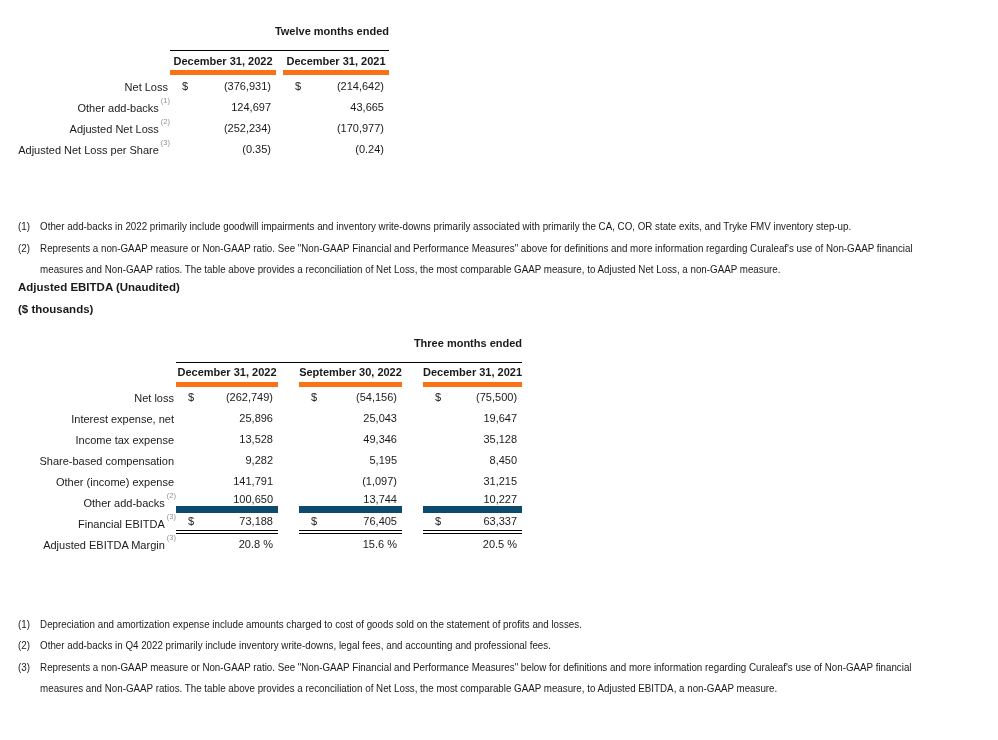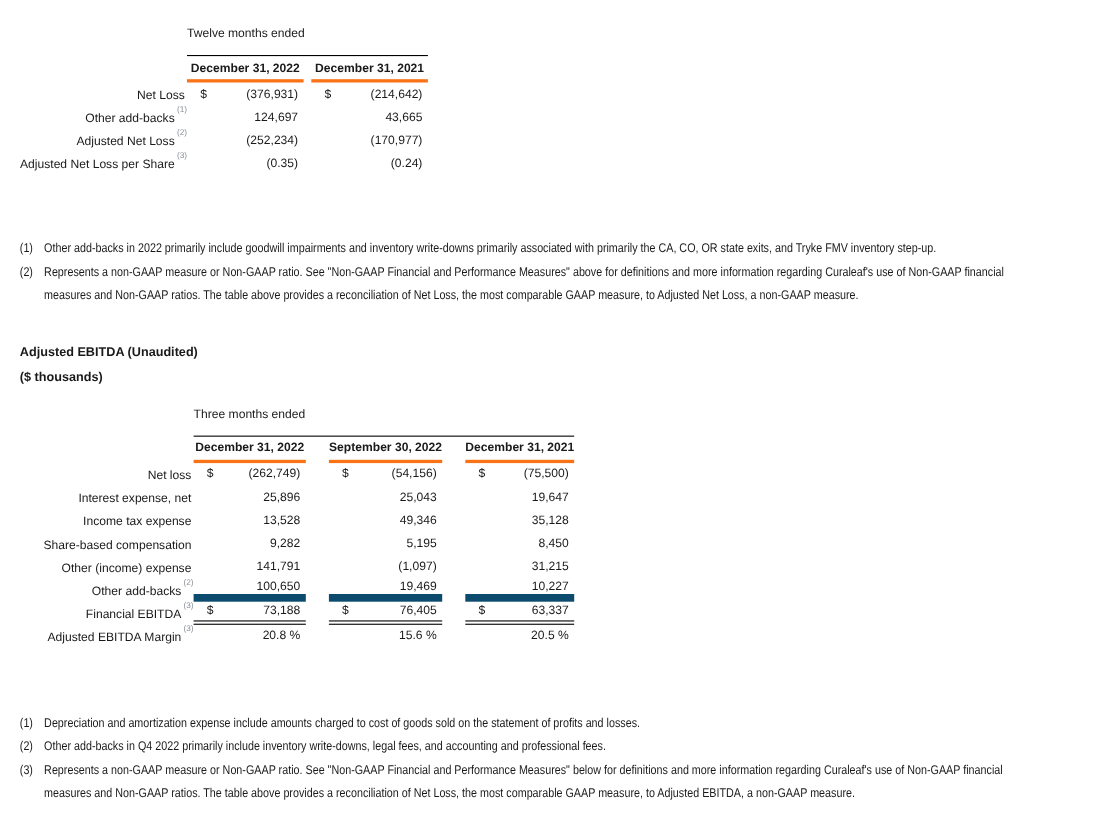--- a/index.html
+++ b/index.html
@@ -9,29 +9,29 @@
     font-family:"Liberation Sans", sans-serif;
     font-size:11px; color:#1a1a1a;
   }
   .page { padding:25px 0 0 18px; }
 
   table { border-collapse:separate; border-spacing:0; table-layout:fixed; }
   td { vertical-align:middle; font-size:11px; }
 
   
   .t-span .span-h {
-    font-weight:normal; text-align:left;
+    font-weight:bold; text-align:right;
     height:20px; vertical-align:bottom; padding-bottom:13px;
     border-bottom:1px solid #000;
   }
   
   .t-cols .ch {
     font-weight:bold; text-align:center; white-space:nowrap;
     height:24px; vertical-align:middle;
-    border-bottom:3px solid #f97316;
+    border-bottom:5px solid #f97316;
   }
   .t-data td { height:21px; }
   .lbl { text-align:right; white-space:nowrap; }
   .val { position:relative; text-align:right; padding-right:5px; white-space:nowrap; }
   .val .cur { position:absolute; left:12px; }
   .gap { }
   .bb  { border-bottom:7px solid #0c4a6e; }
   .dbl { border-bottom:4px double #000; }
   sup.fnref {
     font-size:7.5px; color:#8a8f98; position:relative; top:-4px; margin-left:2px;
@@ -40,21 +40,21 @@
   
   .fns {
     width:1100px; transform:scaleX(0.85); transform-origin:left top;
     font-size:11.5px; line-height:21.5px;
   }
   .fn { display:flex; align-items:flex-start; }
   .fn-num { flex:0 0 26px; }
   .fn-text { flex:1; }
 
   .fns-1 { margin-top:57px; }
-  .sec-title { margin-top:34px; font-weight:bold; font-size:11.5px; line-height:13px; }
+  .sec-title { font-weight:bold; font-size:11.5px; line-height:13px; }
   .sec-sub   { margin-top:9px;  font-weight:bold; font-size:11.5px; line-height:13px; }
   .t2 { margin-top:21px; }
   .fns-2 { margin-top:59px; }
 </style>
 </head>
 <body>
 
 <div class="page">
 
   <table class="t1">
@@ -177,21 +177,21 @@
       <td class="val"><span class="cur"></span><span>141,791</span></td>
       <td class="gap"></td>
       <td class="val"><span class="cur"></span><span>(1,097)</span></td>
       <td class="gap"></td>
       <td class="val"><span class="cur"></span><span>31,215</span></td>
     </tr>
     <tr class="t-data">
       <td class="lbl"><span>Other add-backs</span><sup class="fnref">(2)</sup></td>
       <td class="val bb"><span class="cur"></span><span>100,650</span></td>
       <td class="gap"></td>
-      <td class="val bb"><span class="cur"></span><span>19,469</span></td>
+      <td class="val bb"><span class="cur"></span><span>13,744</span></td>
       <td class="gap"></td>
       <td class="val bb"><span class="cur"></span><span>10,227</span></td>
     </tr>
     <tr class="t-data">
       <td class="lbl"><span>Financial EBITDA</span><sup class="fnref">(3)</sup></td>
       <td class="val dbl"><span class="cur">$</span><span>73,188</span></td>
       <td class="gap"></td>
       <td class="val dbl"><span class="cur">$</span><span>76,405</span></td>
       <td class="gap"></td>
       <td class="val dbl"><span class="cur">$</span><span>63,337</span></td>

